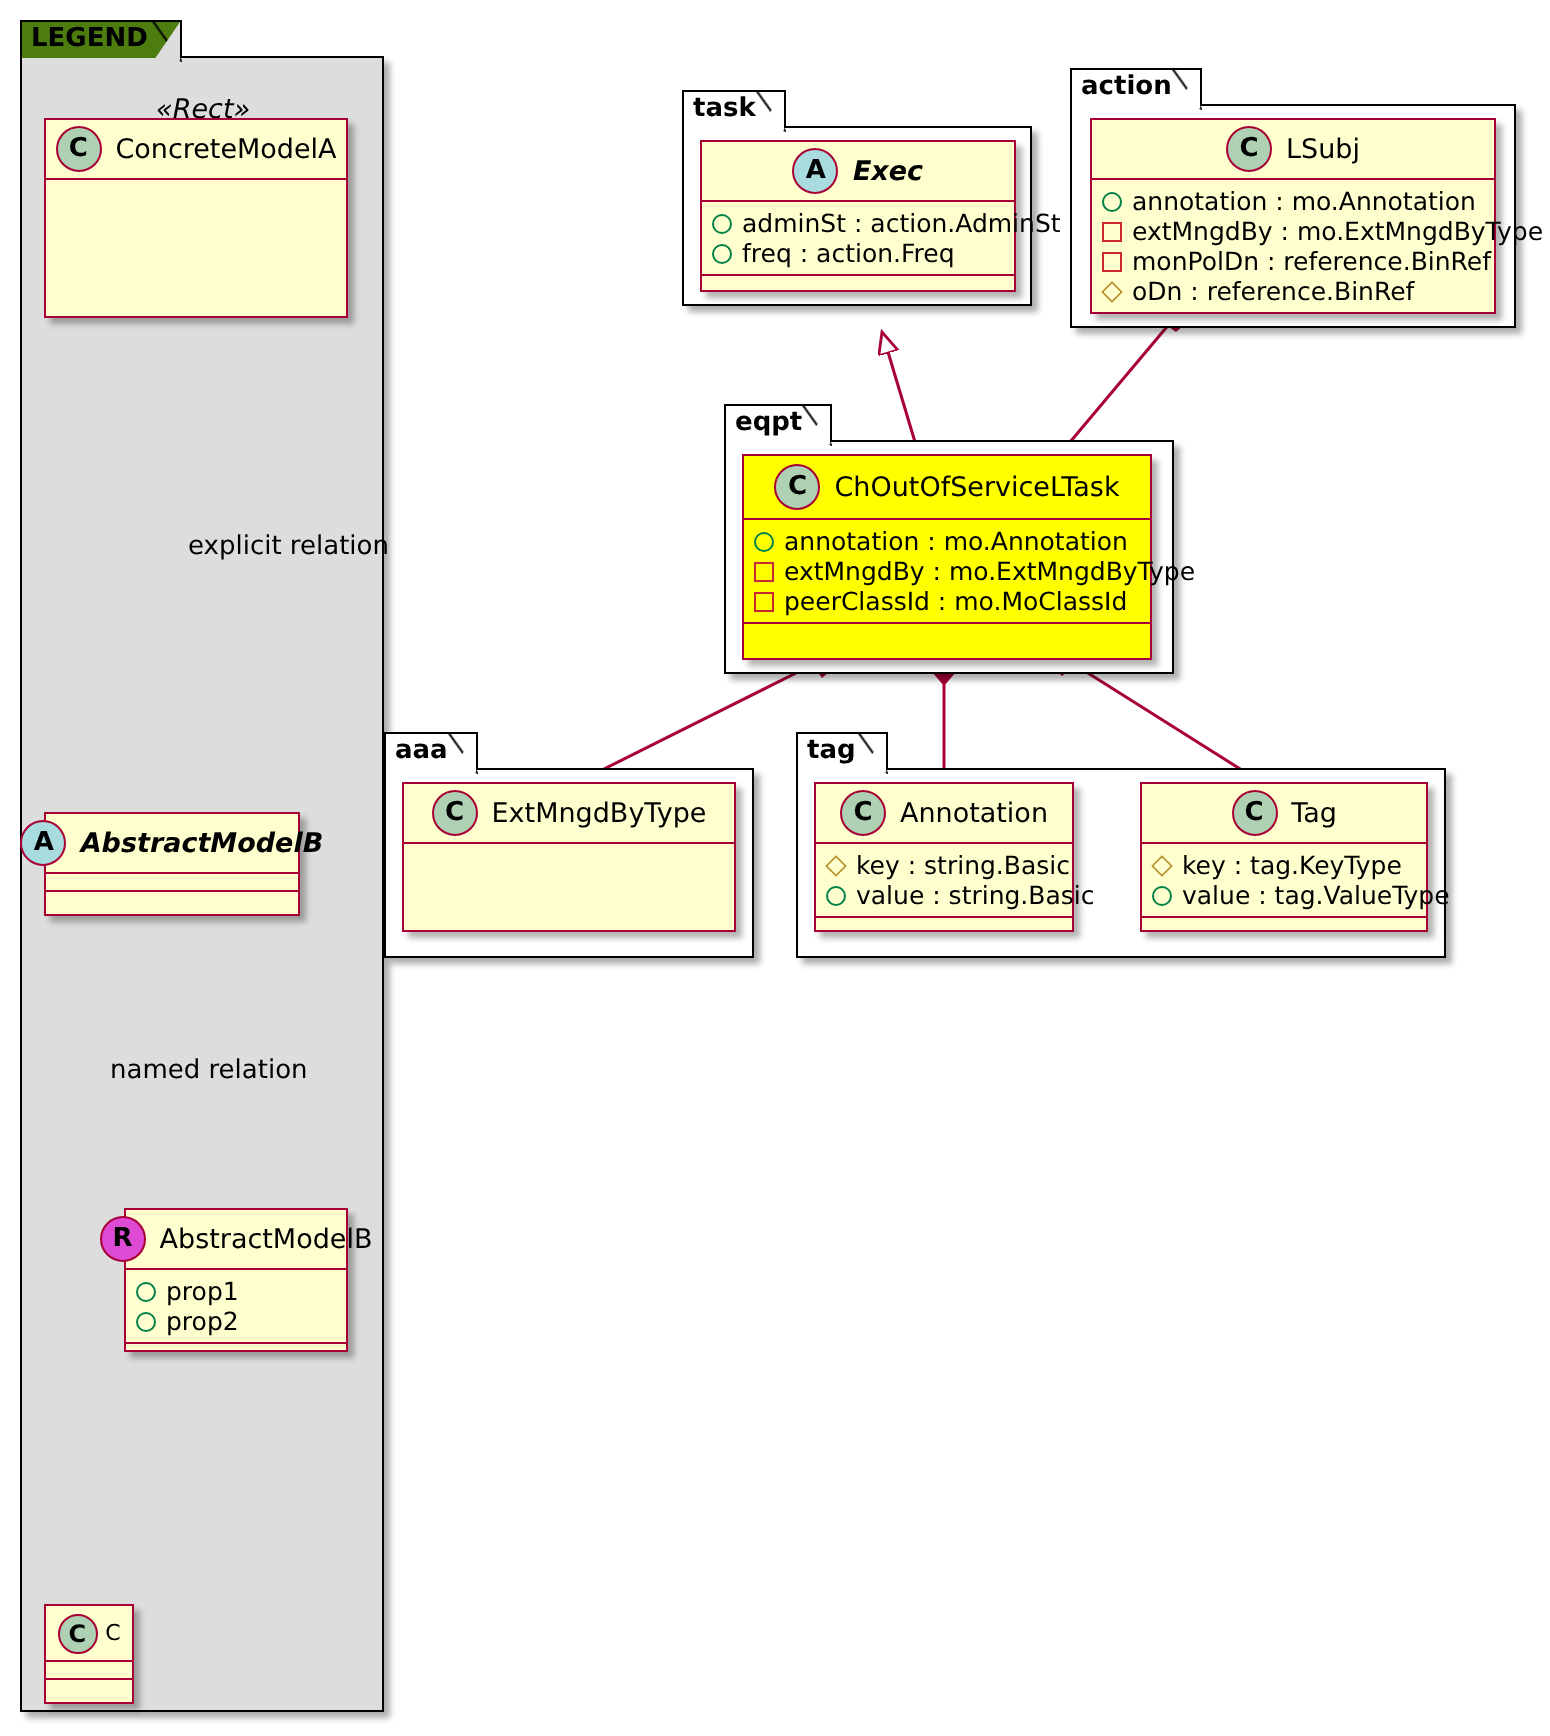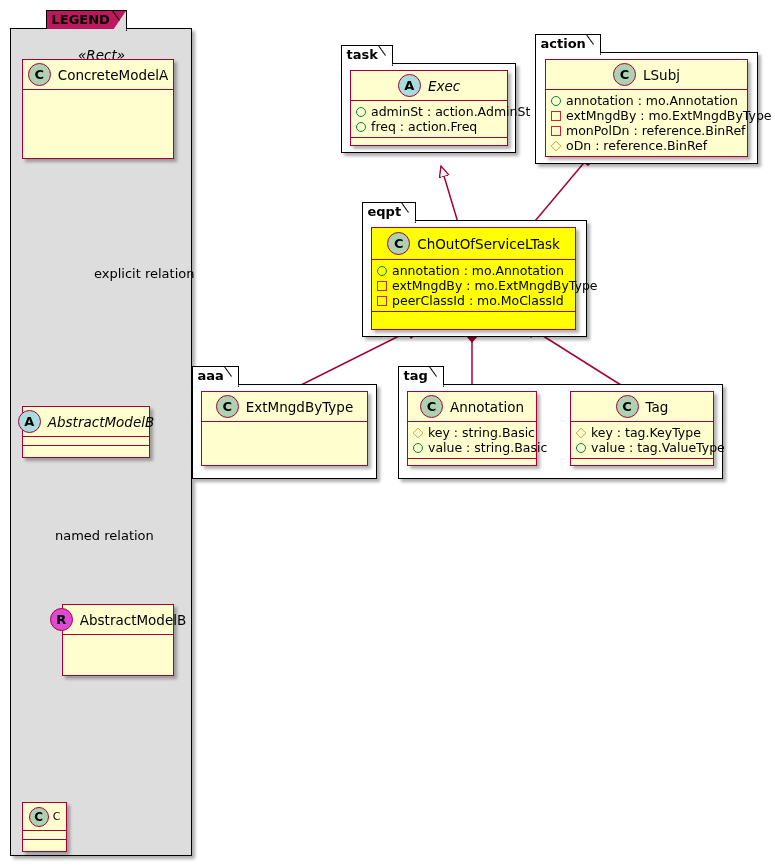--- a/index.html
+++ b/index.html
@@ -9,35 +9,35 @@
   svg.links{position:absolute;left:0;top:0;width:775px;height:868px;pointer-events:none;}
 
   
   .pkg{position:absolute;box-sizing:border-box;border:1.5px solid #000;background:#ffffff;
        box-shadow:3px 3px 3px rgba(0,0,0,.32);}
   .pkg.legend{background:#dddddd;}
   .pkg-tab{position:absolute;top:-19px;left:-1.5px;height:19px;box-sizing:border-box;
        border:1.5px solid #000;border-bottom:none;background:#ffffff;
        font-weight:bold;font-size:13px;line-height:16px;color:#000;padding:1px 16px 0 5px;
        white-space:nowrap;}
-  .pkg.legend > .pkg-tab{background:#be185d;margin-left:36px;}
+  .pkg.legend > .pkg-tab{background:#4d7c0f;}
   .pkg-tab:after{content:"";position:absolute;right:0;top:0;width:0;height:0;
        border-left:13px solid transparent;border-bottom:19px solid #ffffff;}
   .pkg.legend > .pkg-tab:after{border-bottom-color:#dddddd;}
   .pkg-tab:before{content:"";position:absolute;right:-1px;top:-1px;width:15px;height:21px;
        background:linear-gradient(to bottom left,transparent calc(50% - 1px),#000 50%,transparent calc(50% + 1px));}
 
   
   .cls{position:absolute;box-sizing:border-box;border:1.5px solid #A80036;background:#FEFECE;
        box-shadow:3px 3px 3px rgba(0,0,0,.30);}
   .cls.hl{background:#FFFF00;}
   .cls-hdr{position:relative;box-sizing:border-box;border-bottom:1.5px solid #A80036;
        display:flex;align-items:center;justify-content:center;height:30px;padding:0 6px;}
   .cls-name{font-size:13.5px;color:#000;white-space:nowrap;}
-  .cls-name.ital{font-style:italic;}
+  .cls-name.ital{font-style:italic;font-weight:bold;}
   .cls-attrs{box-sizing:border-box;border-bottom:1.5px solid #A80036;padding:3px 4px 3px 5px;}
   .cls-methods{box-sizing:border-box;height:9px;}
   .attr{display:flex;align-items:center;font-size:12.5px;color:#000;line-height:15px;
         white-space:nowrap;}
   .attr .lbl{margin-left:5px;}
 
   
   .badge{width:21px;height:21px;border-radius:50%;flex:0 0 auto;
          display:flex;align-items:center;justify-content:center;
          font-weight:bold;font-size:13px;margin-right:7px;}
@@ -134,20 +134,30 @@
     <div class="cls-methods"></div>
   </div>
 
   <div class="edge-lbl" style="left:55px;top:528px;">named relation</div>
 
   <div class="cls" style="left:62px;top:604px;width:112px;height:72px;">
     <div class="cls-hdr">
       <span class="badge r">R</span>
       <span class="cls-name">AbstractModelB</span>
     </div>
+    <div class="cls-attrs">
+      <div class="attr">
+        <span class="mk circ"></span>
+        <span class="lbl">prop1</span>
+      </div>
+      <div class="attr">
+        <span class="mk circ"></span>
+        <span class="lbl">prop2</span>
+      </div>
+    </div>
     <div class="cls-methods"></div>
   </div>
 
   <div class="cls" style="left:22px;top:802px;width:45px;height:50px;">
     <div class="cls-hdr" style="height:28px;padding:0 3px;">
       <span class="badge c small">C</span>
       <span class="cls-name" style="font-size:11px;">C</span>
     </div>
     <div class="cls-attrs" style="height:9px;padding:0;"></div>
     <div class="cls-methods"></div>

